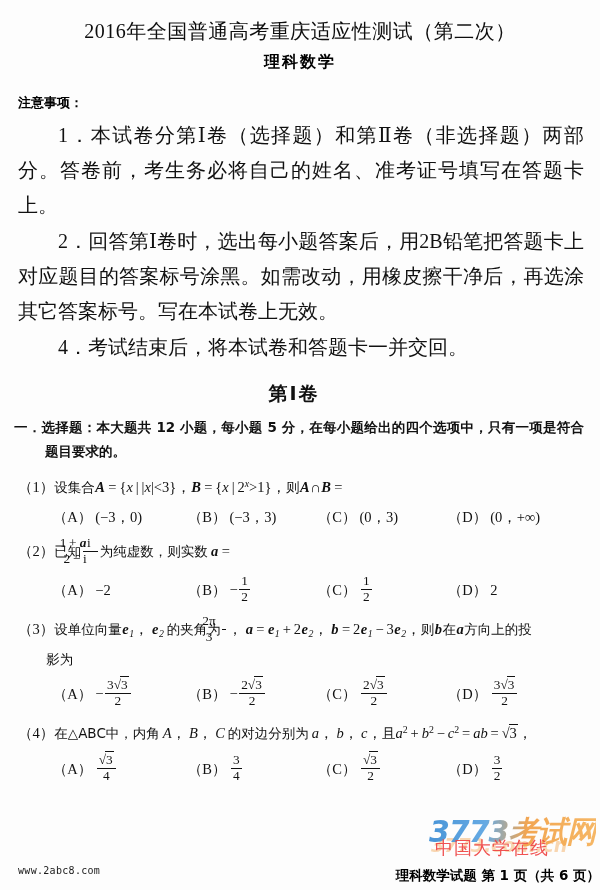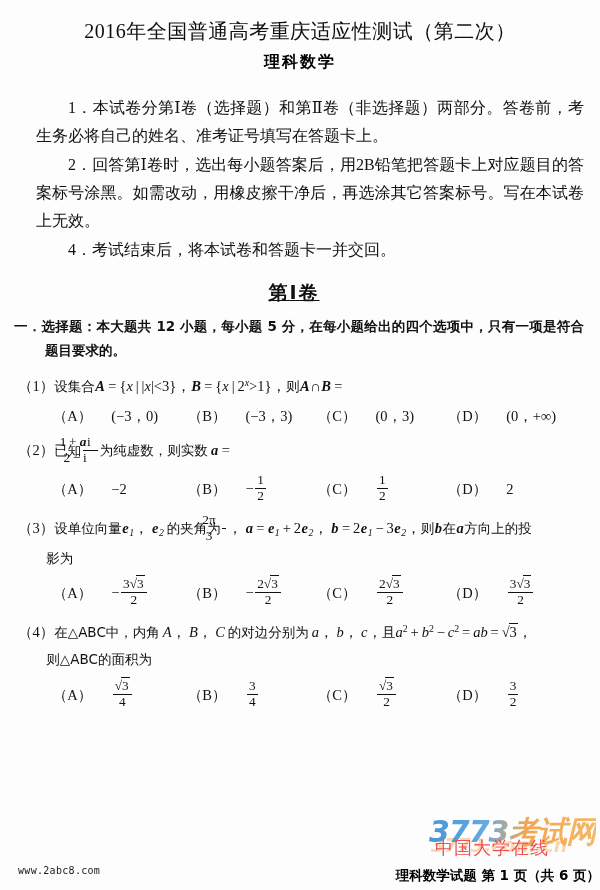--- a/index.html
+++ b/index.html
@@ -43,36 +43,35 @@
     margin: 21px 16px 0 18px;
   }
   .notice-heading {
     font-family: "DejaVu Sans", "Liberation Sans", sans-serif;
     font-weight: bold;
     font-size: 13px;
     margin-bottom: 6px;
     color: #000;
   }
   .notice-item {
-    font-size: 16px;
+    font-size: 20px;
     line-height: 1.75;
     text-indent: 2em;
     text-align: justify;
-    margin: 0 0 1px 18px;
+    margin: 0 0 1px 0;
   }
 
   
   .section-heading {
     text-align: center;
     font-family: "DejaVu Sans", "Liberation Sans", sans-serif;
     font-weight: bold;
     font-size: 19px;
     letter-spacing: 2px;
     margin: 16px 12px 8px 0;
-    text-decoration: underline;
   }
   .section-intro {
     margin: 0 16px 0 14px;
     font-family: "DejaVu Sans", "Liberation Sans", sans-serif;
     font-weight: bold;
     font-size: 13.5px;
     line-height: 1.8;
     padding-left: 2.3em;
     text-indent: -2.3em;
     text-align: justify;
@@ -155,21 +154,21 @@
   .option {
     display: flex;
     align-items: center;
     min-height: 20px;
   }
   .opt-label {
     font-family: "Liberation Serif", "DejaVu Serif", serif;
     white-space: nowrap;
     margin-right: 3px;
   }
-  .opt-val { white-space: nowrap; margin-left: 16px; }
+  .opt-val { white-space: nowrap; }
   .col1 { width: 135px; }
   .col2 { width: 130px; }
   .col3 { width: 130px; }
   .col4 { width: 130px; }
 
   
   .footer-site {
     position: absolute;
     left: 18px;
     bottom: 14px;
@@ -237,20 +236,21 @@
 </style>
 </head>
 <body>
 
 <div id="page">
 
   <div class="doc-title">2016年全国普通高考重庆适应性测试（第二次）</div>
   <div class="doc-subtitle">理科数学</div>
 
   <div class="notice">
+    <div class="notice-heading">注意事项：</div>
     <p class="notice-item">1．本试卷分第Ⅰ卷（选择题）和第Ⅱ卷（非选择题）两部分。答卷前，考生务必将自己的姓名、准考证号填写在答题卡上。</p>
     <p class="notice-item">2．回答第Ⅰ卷时，选出每小题答案后，用2B铅笔把答题卡上对应题目的答案标号涂黑。如需改动，用橡皮擦干净后，再选涂其它答案标号。写在本试卷上无效。</p>
     <p class="notice-item">4．考试结束后，将本试卷和答题卡一并交回。</p>
   </div>
 
   <div class="section-heading">第Ⅰ卷</div>
   <div class="section-intro">
     <span class="lead">一．选择题：</span><span>本大题共 12 小题，每小题 5 分，在每小题给出的四个选项中，只有一项是符合题目要求的。</span>
   </div>
 
@@ -324,21 +324,20 @@
         <span class="opt-label">（D）</span>
         <span class="opt-val"><span class="frac"><span class="num">3<span class="rad">√<span class="rad-body">3</span></span></span><span class="den">2</span></span></span>
       </div>
     </div>
   </div>
 
   <div class="question">
     <div class="q-stem">
       <span class="q-num">（4）</span><span class="cn">在△ABC中，内角</span> <span class="mi-plain">A</span>， <span class="mi-plain">B</span>， <span class="mi-plain">C</span> <span class="cn">的对边分别为</span> <span class="mi-plain">a</span>， <span class="mi-plain">b</span>， <span class="mi-plain">c</span>，<span class="cn">且</span><span class="mi-plain">a</span><span class="sup-n">2</span> + <span class="mi-plain">b</span><span class="sup-n">2</span> − <span class="mi-plain">c</span><span class="sup-n">2</span> = <span class="mi-plain">ab</span> = <span class="rad">√<span class="rad-body">3</span></span>，
     </div>
-    <div class="q-stem-cont cn">则△ABC的面积为</div>
     <div class="options">
       <div class="option col1">
         <span class="opt-label">（A）</span>
         <span class="opt-val"><span class="frac"><span class="num"><span class="rad">√<span class="rad-body">3</span></span></span><span class="den">4</span></span></span>
       </div>
       <div class="option col2">
         <span class="opt-label">（B）</span>
         <span class="opt-val"><span class="frac"><span class="num">3</span><span class="den">4</span></span></span>
       </div>
       <div class="option col3">

